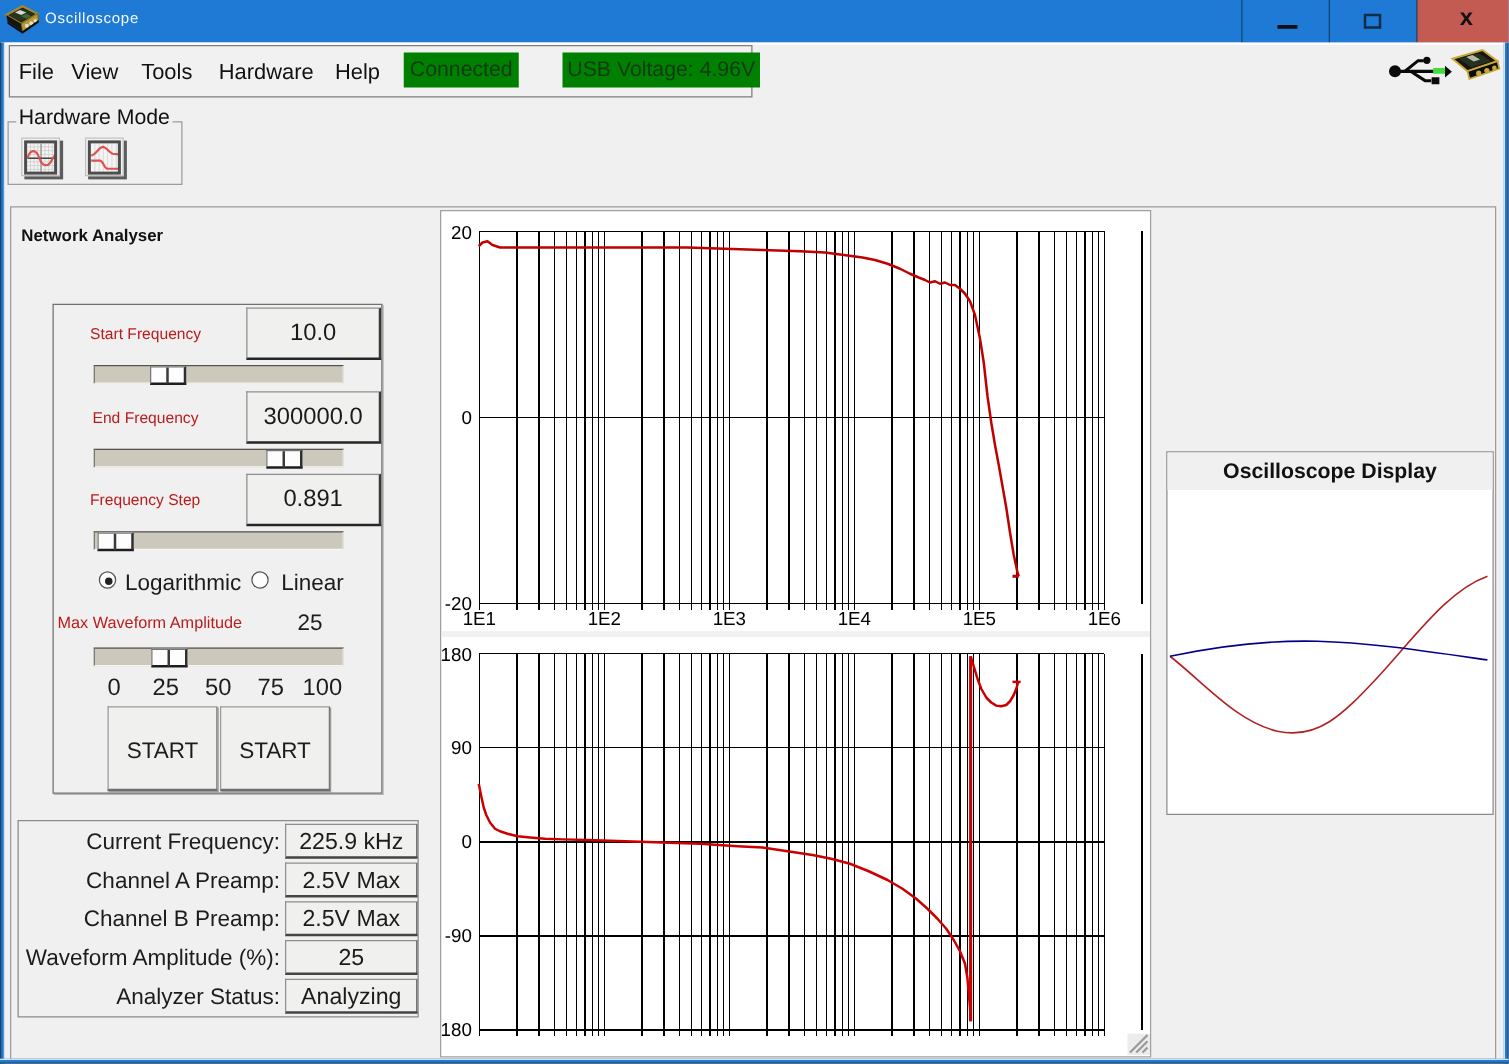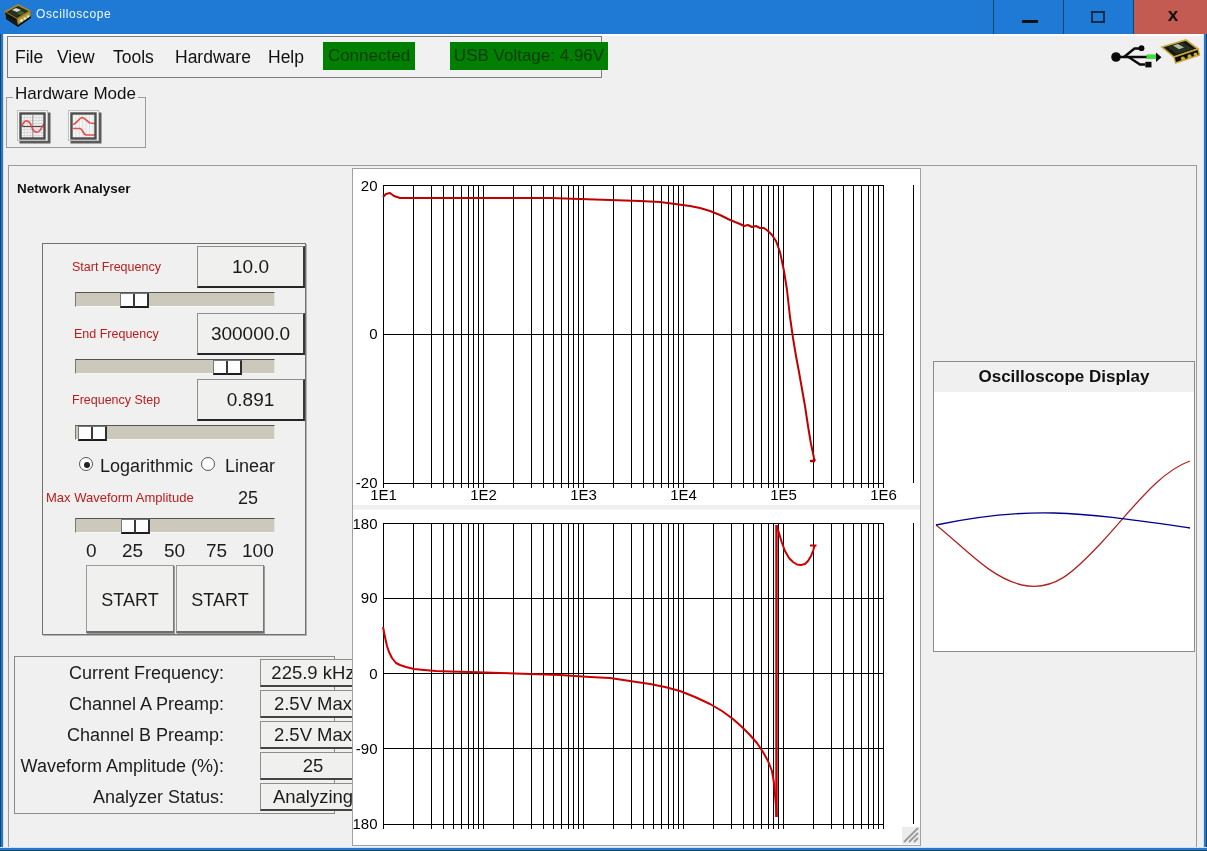--- a/index.html
+++ b/index.html
@@ -38,21 +38,21 @@
 .thumb { top:0px; width:29px; height:15px; background:#fdfdfd; border-top:1px solid #777; border-left:1px solid #777; border-right:2px solid #2e2e2e; border-bottom:2px solid #1d1d1d; }
 .thumb:after { content:""; position:absolute; left:12px; top:0; width:2px; height:13px; background:#3a3a3a; }
 .radio { width:14px; height:14px; border-radius:50%; border:1px solid #555; background:#fdfdfd; }
 .radiodot { left:4px; top:4px; width:6px; height:6px; border-radius:50%; background:#222; }
 .rtext { font-size:18px; color:#1c1c1c; }
 .scalelab { top:540px; font-size:19px; color:#1c1c1c; }
 .bigbtn { top:565px; height:68px; border:1px solid #9a9a9a; border-bottom:2px solid #6e6e6e; border-right:1px solid #777; background:#f0f0ef; box-shadow:1px 1px 0 #9a9a9a; font-size:18px; color:#1c1c1c; text-align:center; line-height:68px; }
 
 #statbox { left:14px; top:656px; width:321px; height:158px; border:1px solid #8a8a8a; }
 .slab { font-size:18px; color:#1c1c1c; text-align:right; width:212px; left:12px; white-space:nowrap; }
-.svalbox { left:228px; width:106px; height:28px; border-top:1px solid #8e8e8e; border-left:1px solid #8e8e8e; border-right:1.5px solid #4e4e4e; border-bottom:2px solid #444; background:#f0f0ef; font-size:18.5px; color:#1c1c1c; text-align:center; line-height:25px;margin-left:32px; }
+.svalbox { left:228px; width:106px; height:28px; border-top:1px solid #8e8e8e; border-left:1px solid #8e8e8e; border-right:1.5px solid #4e4e4e; border-bottom:2px solid #444; background:#f0f0ef; font-size:18.5px; color:#1c1c1c; text-align:center; line-height:25px; }
 
 #plots { left:352px; top:168px; width:569px; height:678px; background:#fff; border:1px solid #a0a0a0; }
 
 #scope { left:933px; top:361px; width:262px; height:291px; border:1px solid #8a8a8a; background:#fff; }
 #scopehead { left:0; top:0; width:260px; height:30px; background:#f0f0f0; font-size:17px; font-weight:bold; color:#111; text-align:center; line-height:30px; }
 </style>
 </head>
 <body>
 <div class="abs" id="titlebar"></div>
 <div class="abs" id="titletext">Oscilloscope</div>

